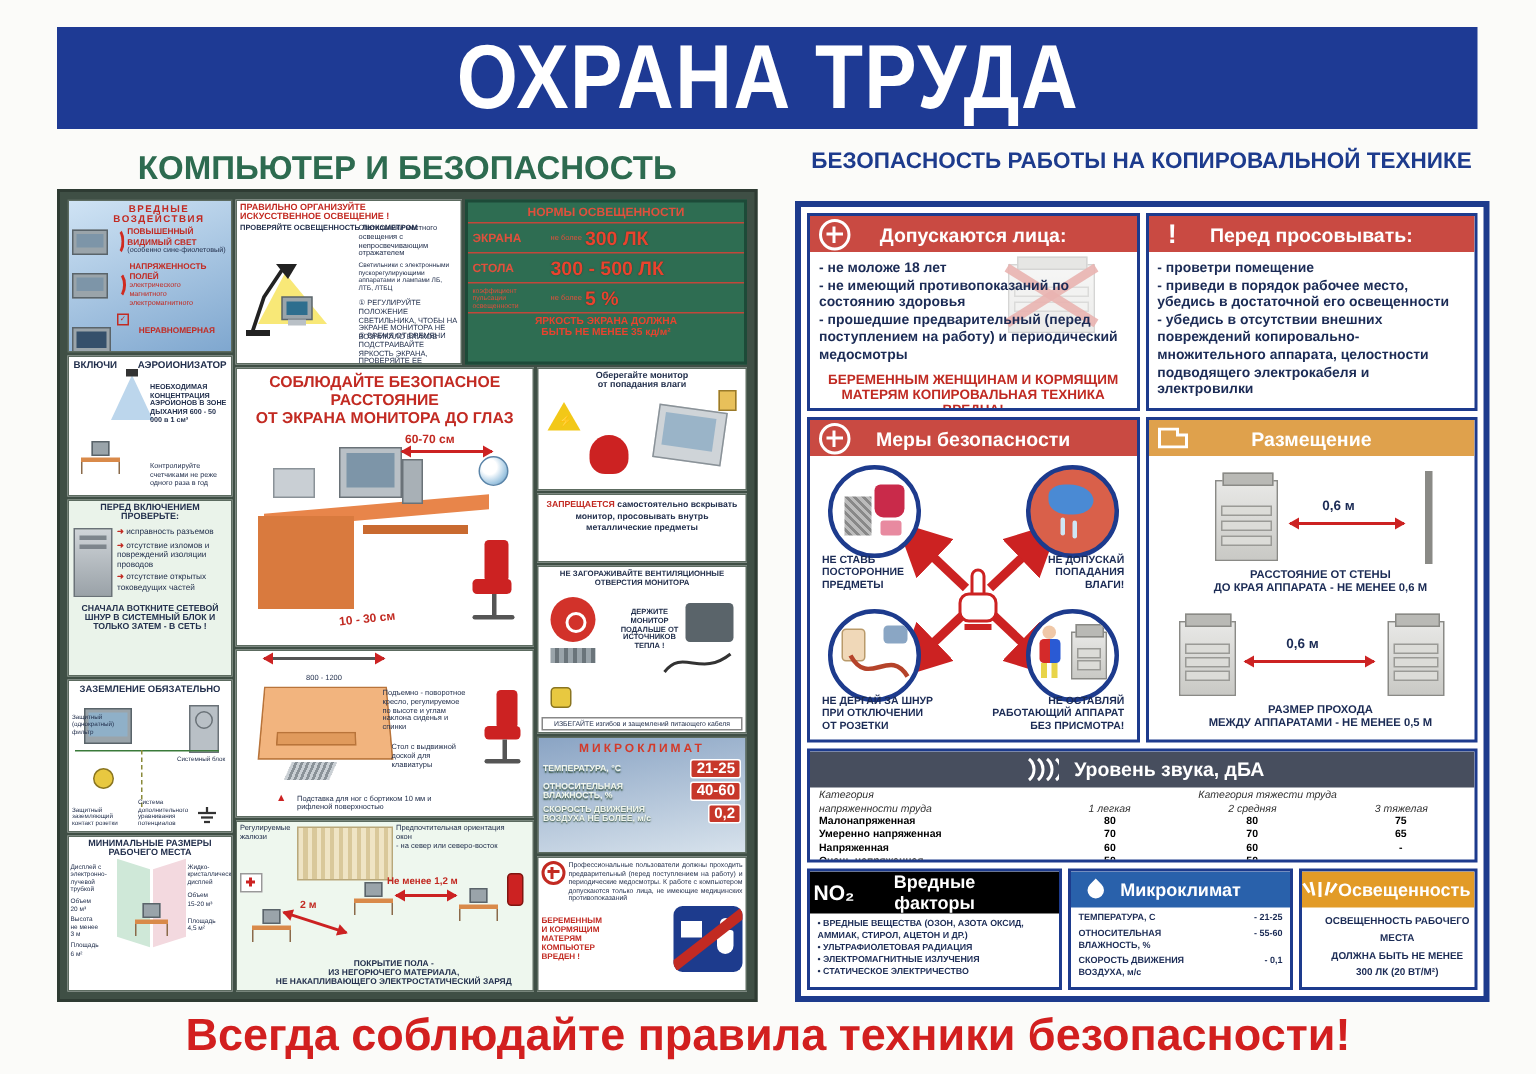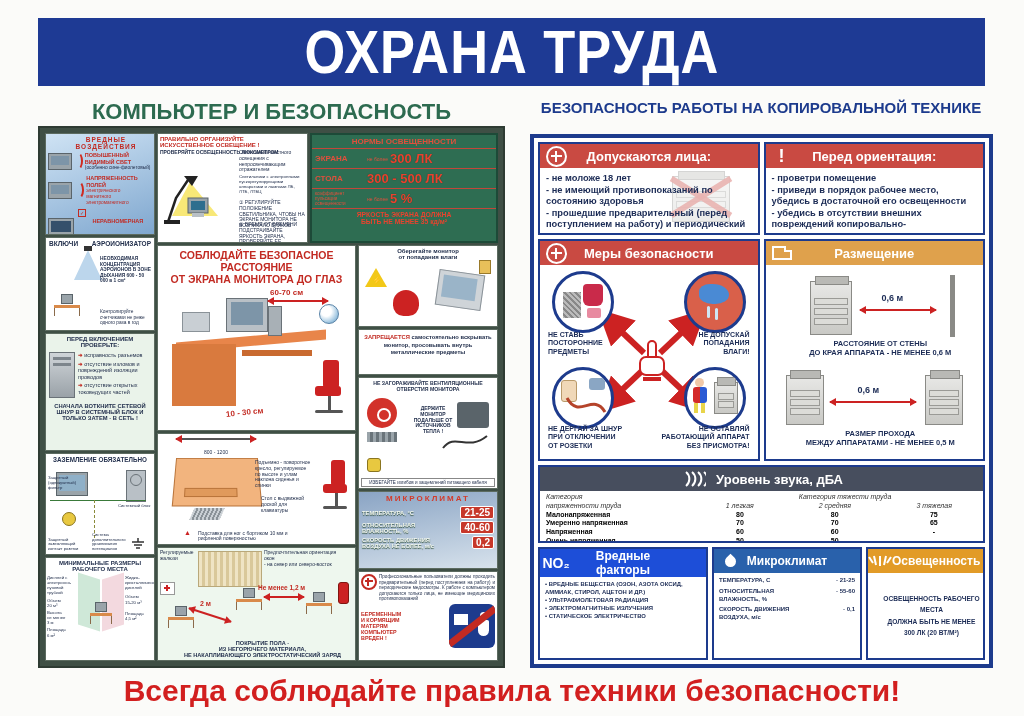--- a/index.html
+++ b/index.html
@@ -40,21 +40,21 @@
   #right-poster{position:absolute;left:530px;top:134px;width:463px;height:534px;border:4px solid #1d3b8d;background:#fff;
     padding:4px;box-sizing:border-box;display:flex;flex-direction:column;gap:4px;}
   .rprow{display:flex;gap:4px;}
   .rpbox{border:2px solid #1d3b8d;background:#fff;display:flex;flex-direction:column;overflow:hidden;box-sizing:border-box;}
   .rphead{min-height:24px;display:flex;align-items:center;color:#fff;font-weight:bold;font-size:13px;flex:0 0 auto;}
   .rphead .ic{width:32px;display:flex;justify-content:center;align-items:center;}
   .rphead .ttl{flex:1;text-align:center;padding-right:32px;}
   .hd-red{background:#c94a42;}
   .hd-tan{background:#dfa14c;}
   .hd-slate{background:#474e5e;}
-  .hd-salmon{background:#1d4ed8;}
+  .hd-salmon{background:#000000;}
   .hd-blue{background:#2961ab;}
   .hd-amber{background:#e29b27;}
   .rpbody{flex:1;position:relative;color:#1b2b55;}
   .plus-circle{width:17px;height:17px;border:2px solid #fff;border-radius:50%;position:relative;}
   .plus-circle::before{content:"";position:absolute;left:3px;right:3px;top:50%;height:2px;margin-top:-1px;background:#fff;}
   .plus-circle::after{content:"";position:absolute;top:3px;bottom:3px;left:50%;width:2px;margin-left:-1px;background:#fff;}
   .excl{font-size:18px;font-weight:bold;color:#fff;line-height:1;}
   .list{font-size:10px;font-weight:bold;line-height:1.25;padding:5px 6px;}
   .circ{border:3px solid #1d3b8d;border-radius:50%;background:#fff;position:relative;overflow:hidden;}
   .harrow{position:relative;height:2px;background:#cc2222;}
@@ -419,21 +419,21 @@
             </div>
           </div>
         </div>
       </div>
     </div>
   </div>
 </div>
 
 <div id="right-poster">
 
-  <div class="rprow" style="height:93px;">
+  <div class="rprow" style="height:132px;">
     <div class="rpbox" style="flex:1;">
       <div class="rphead hd-red">
         <span class="ic">
             <span class="plus-circle"></span>
           </span>
         <span class="ttl">Допускаются лица:</span>
       </div>
       <div class="rpbody">
         <div style="position:absolute;right:30px;top:8px;width:56px;height:44px;opacity:.35;">
           <div class="copier" style="width:100%;height:100%;">
@@ -450,21 +450,21 @@
         </div>
         <div class="ctr bold" style="color:#c02a22;font-size:9px;padding:0 4px 3px;">БЕРЕМЕННЫМ ЖЕНЩИНАМ И КОРМЯЩИМ МАТЕРЯМ КОПИРОВАЛЬНАЯ ТЕХНИКА ВРЕДНА!</div>
       </div>
     </div>
 
     <div class="rpbox" style="flex:1;">
       <div class="rphead hd-red">
         <span class="ic">
             <span class="excl">!</span>
           </span>
-        <span class="ttl">Перед ориентация:</span>
+        <span class="ttl">Перед просовывать:</span>
       </div>
       <div class="rpbody">
         <div class="list" style="font-size:9.3px;">
           <div>- проветри помещение</div>
           <div>- приведи в порядок рабочее место, убедись в достаточной его освещенности</div>
           <div>- убедись в отсутствии внешних повреждений копировально-множительного аппарата, целостности подводящего электрокабеля и электровилки</div>
         </div>
       </div>
     </div>
   </div>

